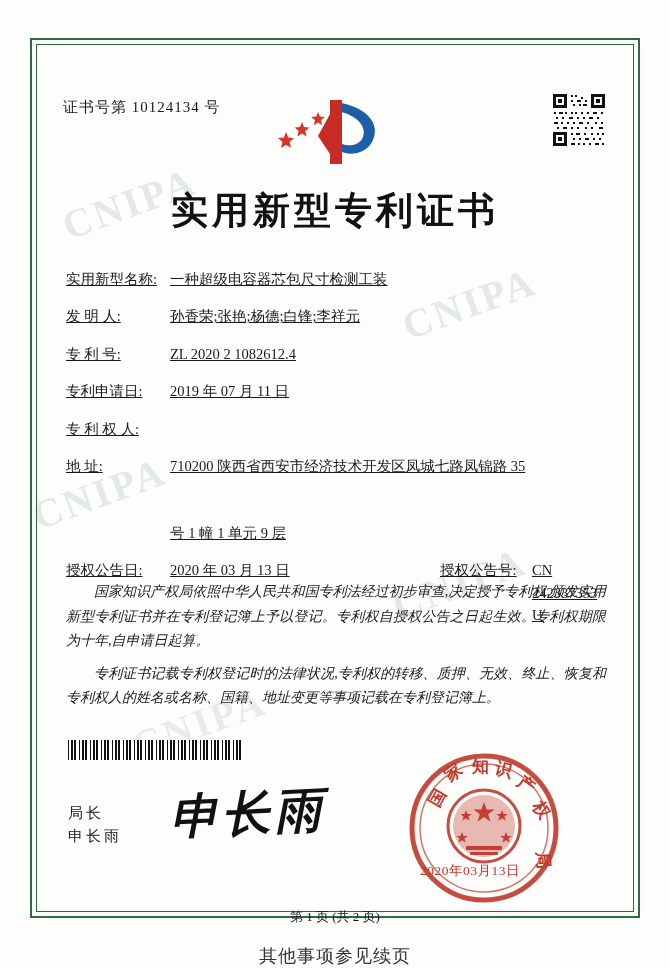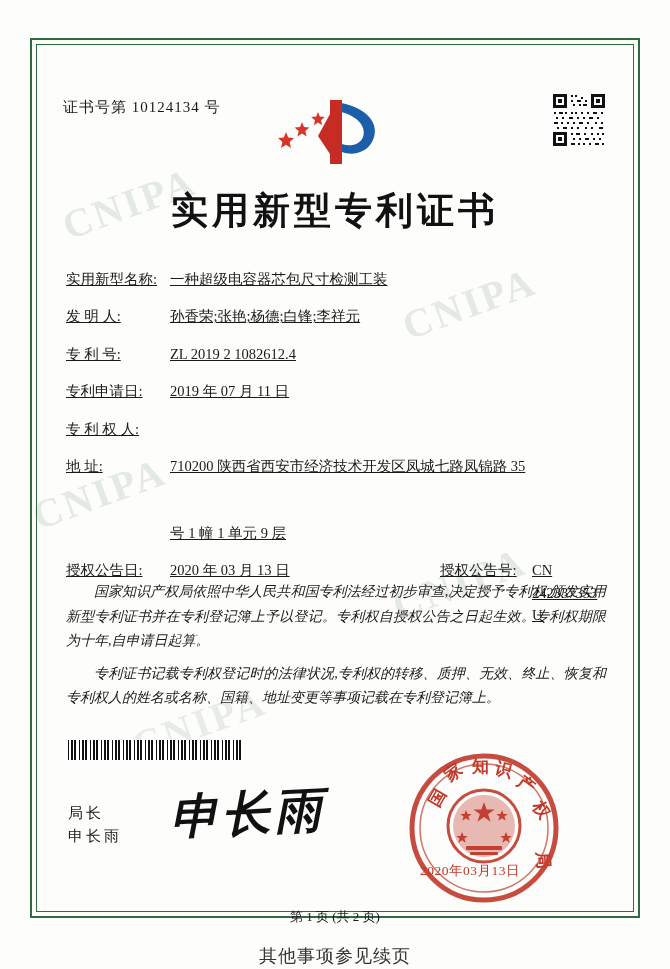--- a/index.html
+++ b/index.html
@@ -336,21 +336,21 @@
     <div class="row">
       <div class="label">实用新型名称:</div>
       <div class="value">一种超级电容器芯包尺寸检测工装</div>
     </div>
     <div class="row">
       <div class="label">发 明 人:</div>
       <div class="value">孙香荣;张艳;杨德;白锋;李祥元</div>
     </div>
     <div class="row">
       <div class="label">专 利 号:</div>
-      <div class="value">ZL 2019 2 1082612.4</div>
+      <div class="value">ZL 2020 2 1082612.4</div>
     </div>
     <div class="row">
       <div class="label">专利申请日:</div>
       <div class="value">2019 年 07 月 11 日</div>
     </div>
     <div class="row">
       <div class="label">专 利 权 人:</div>
     </div>
     <div class="row">
       <div class="label">地 址:</div>

